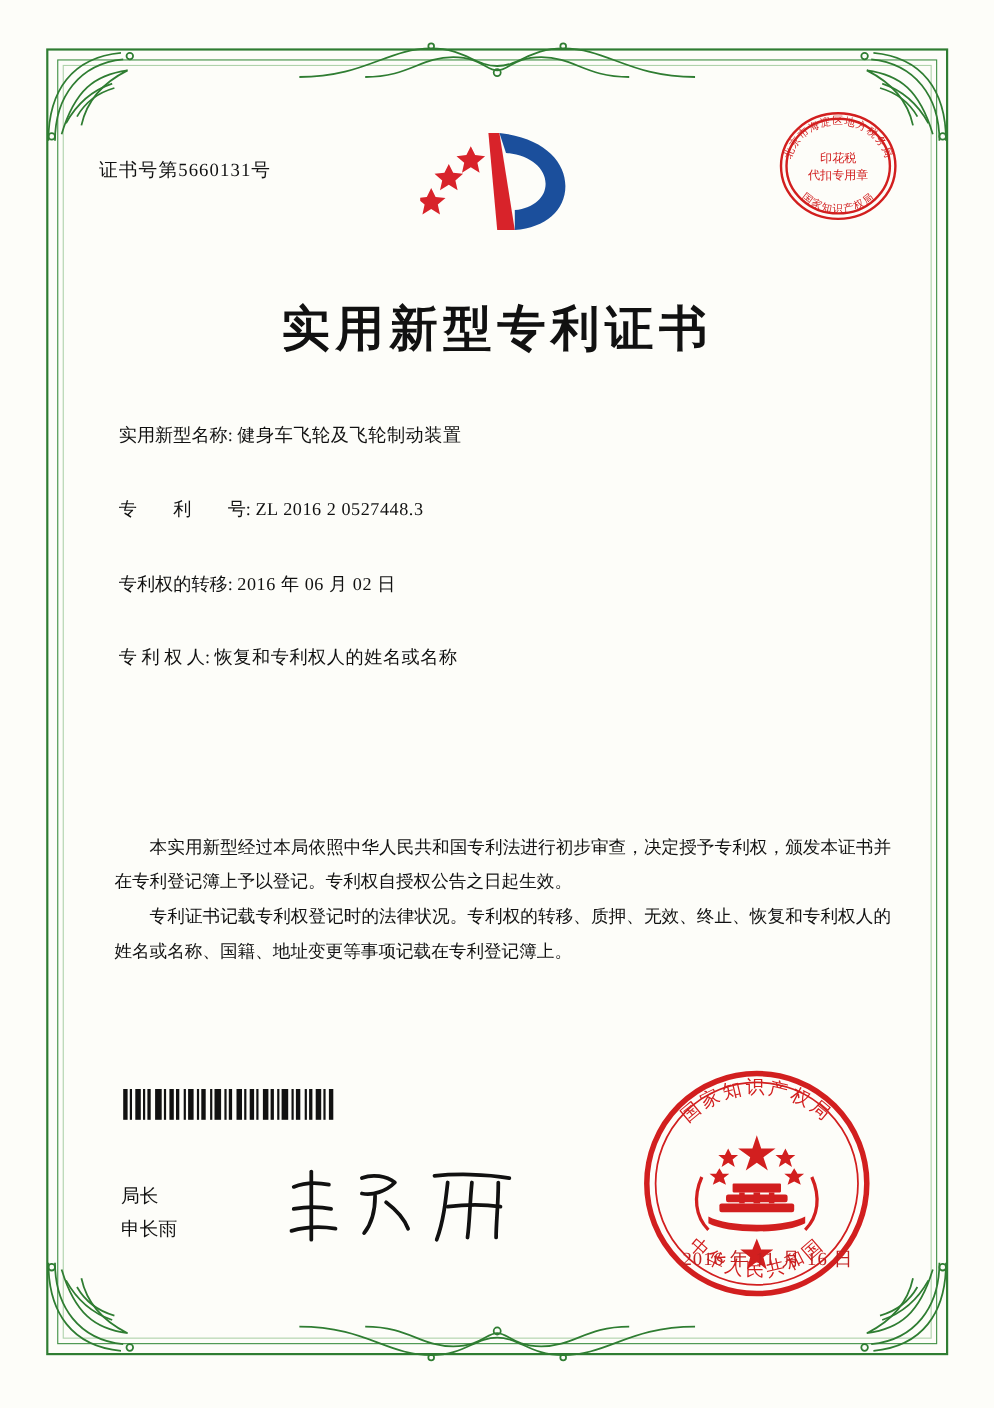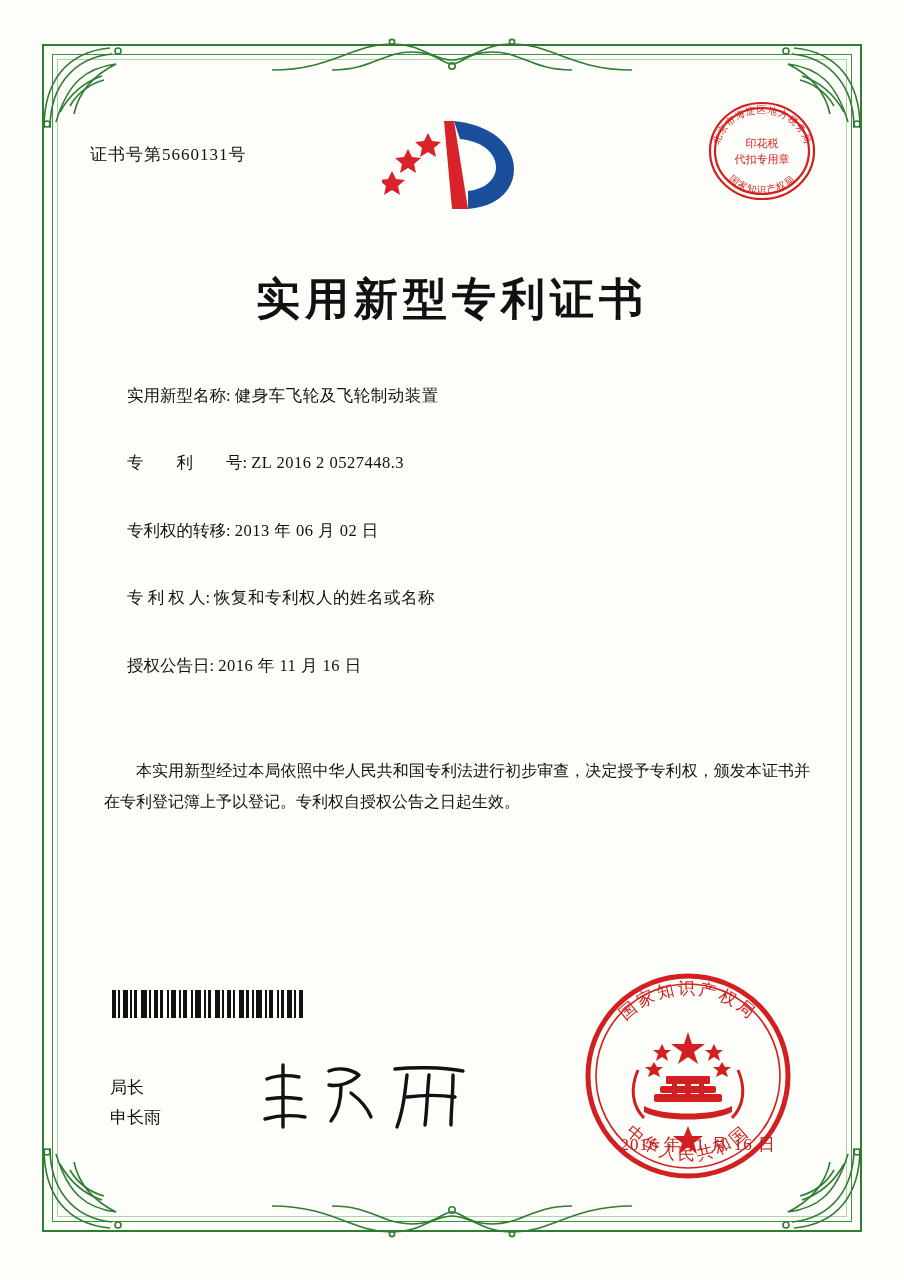--- a/index.html
+++ b/index.html
@@ -135,21 +135,21 @@
     right: 0;
     top: 290px;
   }
   .field {
     font-size: 16.5px;
     line-height: 1.3;
     margin-bottom: 46px;
     color: #111;
     white-space: nowrap;
   }
-  .field .lbl { letter-spacing: 0px; margin-left: 19px; }
+  .field .lbl { letter-spacing: 0px; }
   .field .val { letter-spacing: 0.5px; }
 
   .body-text {
     position: absolute;
     left: 14px;
     right: 4px;
     top: 660px;
     font-size: 16px;
     line-height: 1.95;
     color: #111;
@@ -335,34 +335,31 @@
       <div class="field">
         <span class="lbl">实用新型名称:</span>
         <span class="val">健身车飞轮及飞轮制动装置</span>
       </div>
       <div class="field">
         <span class="lbl">专　　利　　号:</span>
         <span class="val">ZL 2016 2 0527448.3</span>
       </div>
       <div class="field">
         <span class="lbl">专利权的转移:</span>
-        <span class="val">2013 年 06 月 02 日</span>
+        <span class="val">2016 年 06 月 02 日</span>
       </div>
       <div class="field">
         <span class="lbl">专 利 权 人:</span>
         <span class="val">恢复和专利权人的姓名或名称</span>
       </div>
-      <div class="field">
-        <span class="lbl">授权公告日:</span>
-        <span class="val">2016 年 11 月 16 日</span>
-      </div>
     </div>
 
     <div class="body-text">
       <p>本实用新型经过本局依照中华人民共和国专利法进行初步审查，决定授予专利权，颁发本证书并在专利登记簿上予以登记。专利权自授权公告之日起生效。</p>
+      <p>专利证书记载专利权登记时的法律状况。专利权的转移、质押、无效、终止、恢复和专利权人的姓名或名称、国籍、地址变更等事项记载在专利登记簿上。</p>
     </div>
 
     <div class="barcode">
       <i style="width:4px"></i>
         <i style="width:2px;background:transparent"></i>
       <i style="width:2px"></i>
         <i style="width:3px;background:transparent"></i>
       <i style="width:5px"></i>
         <i style="width:2px;background:transparent"></i>
       <i style="width:2px"></i>

